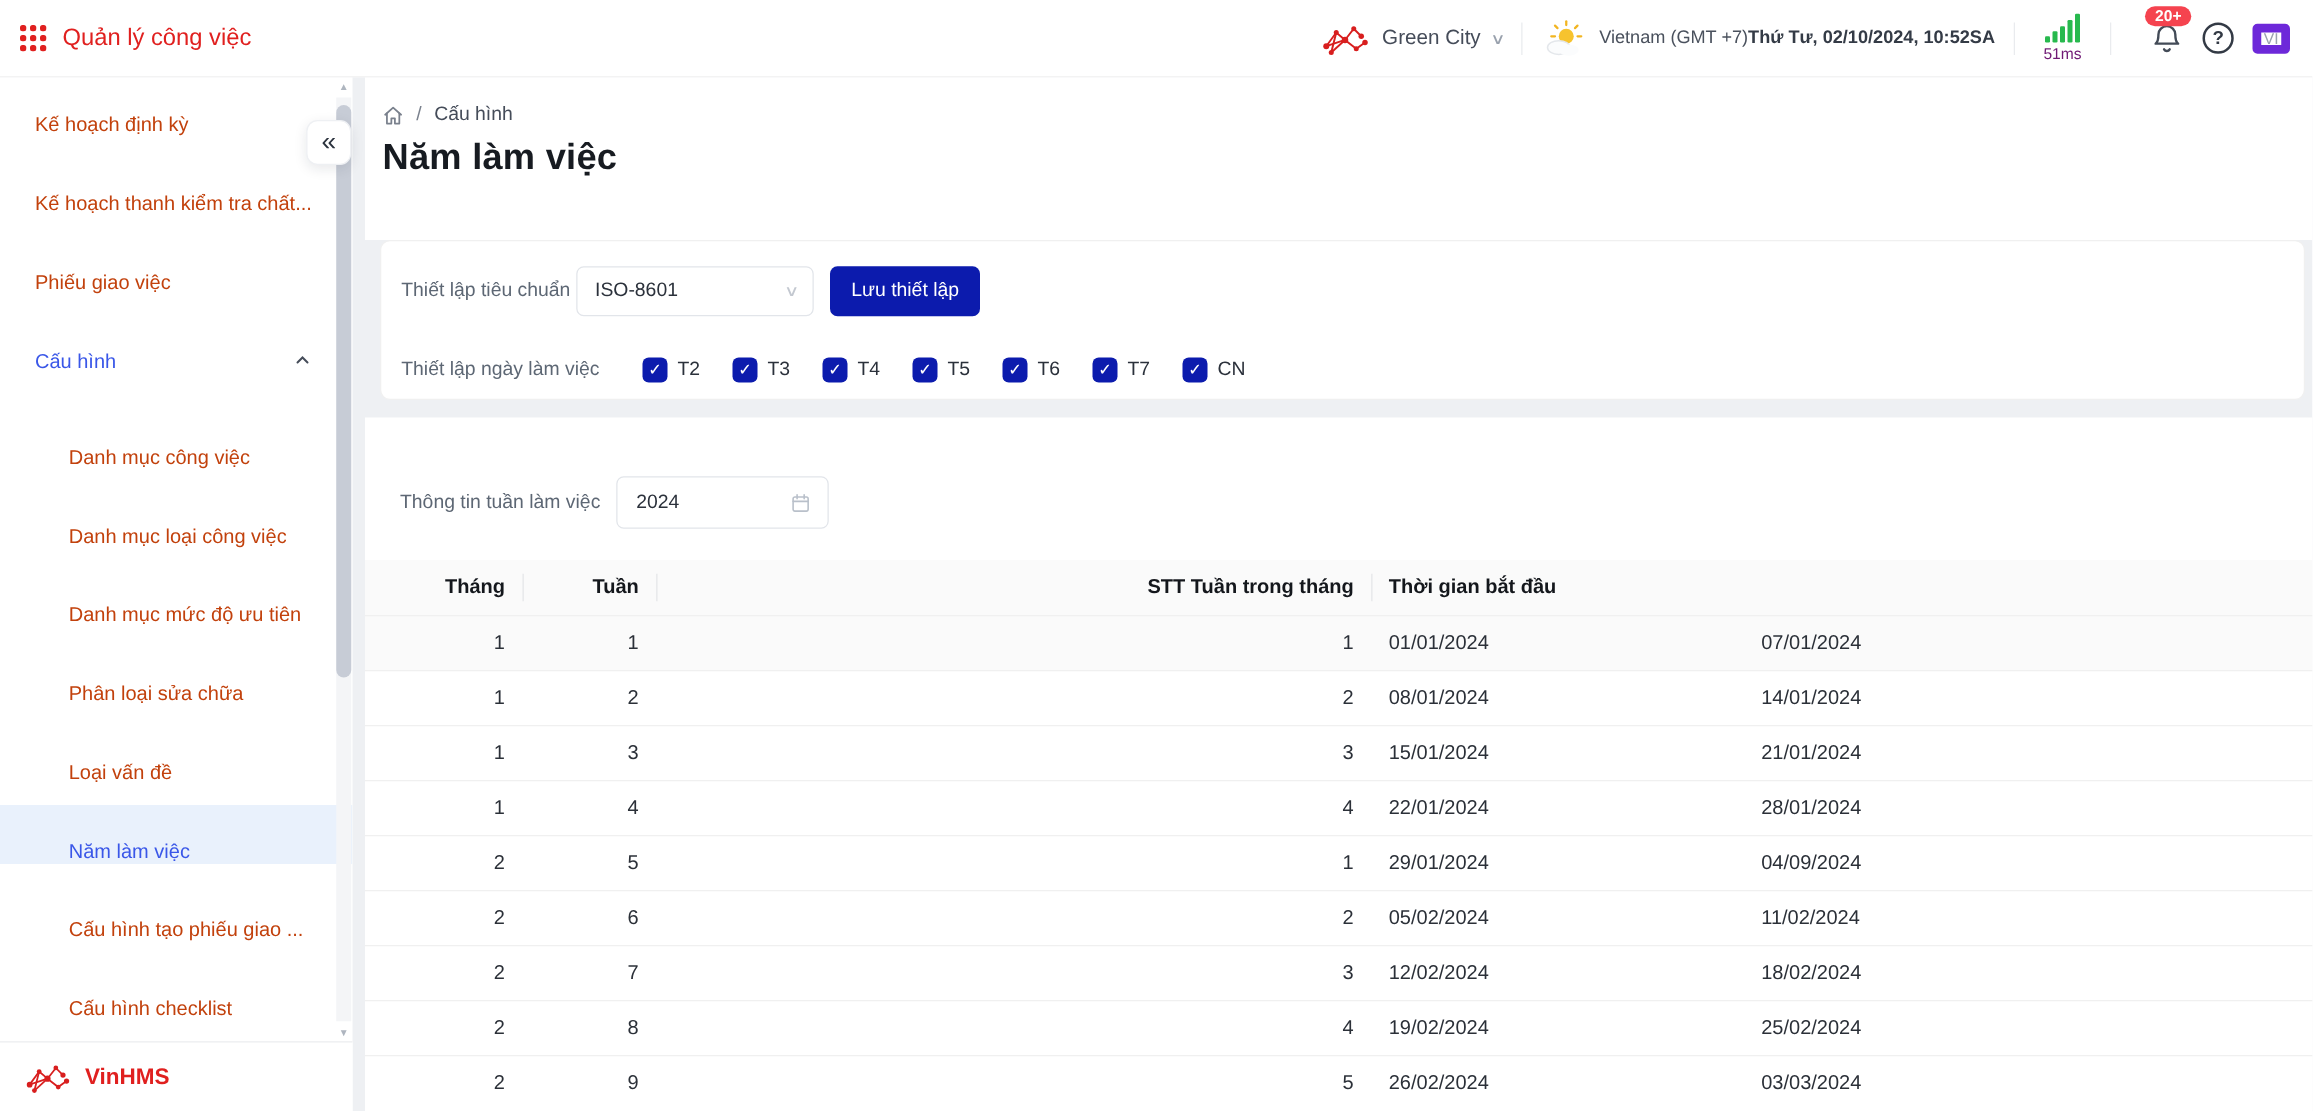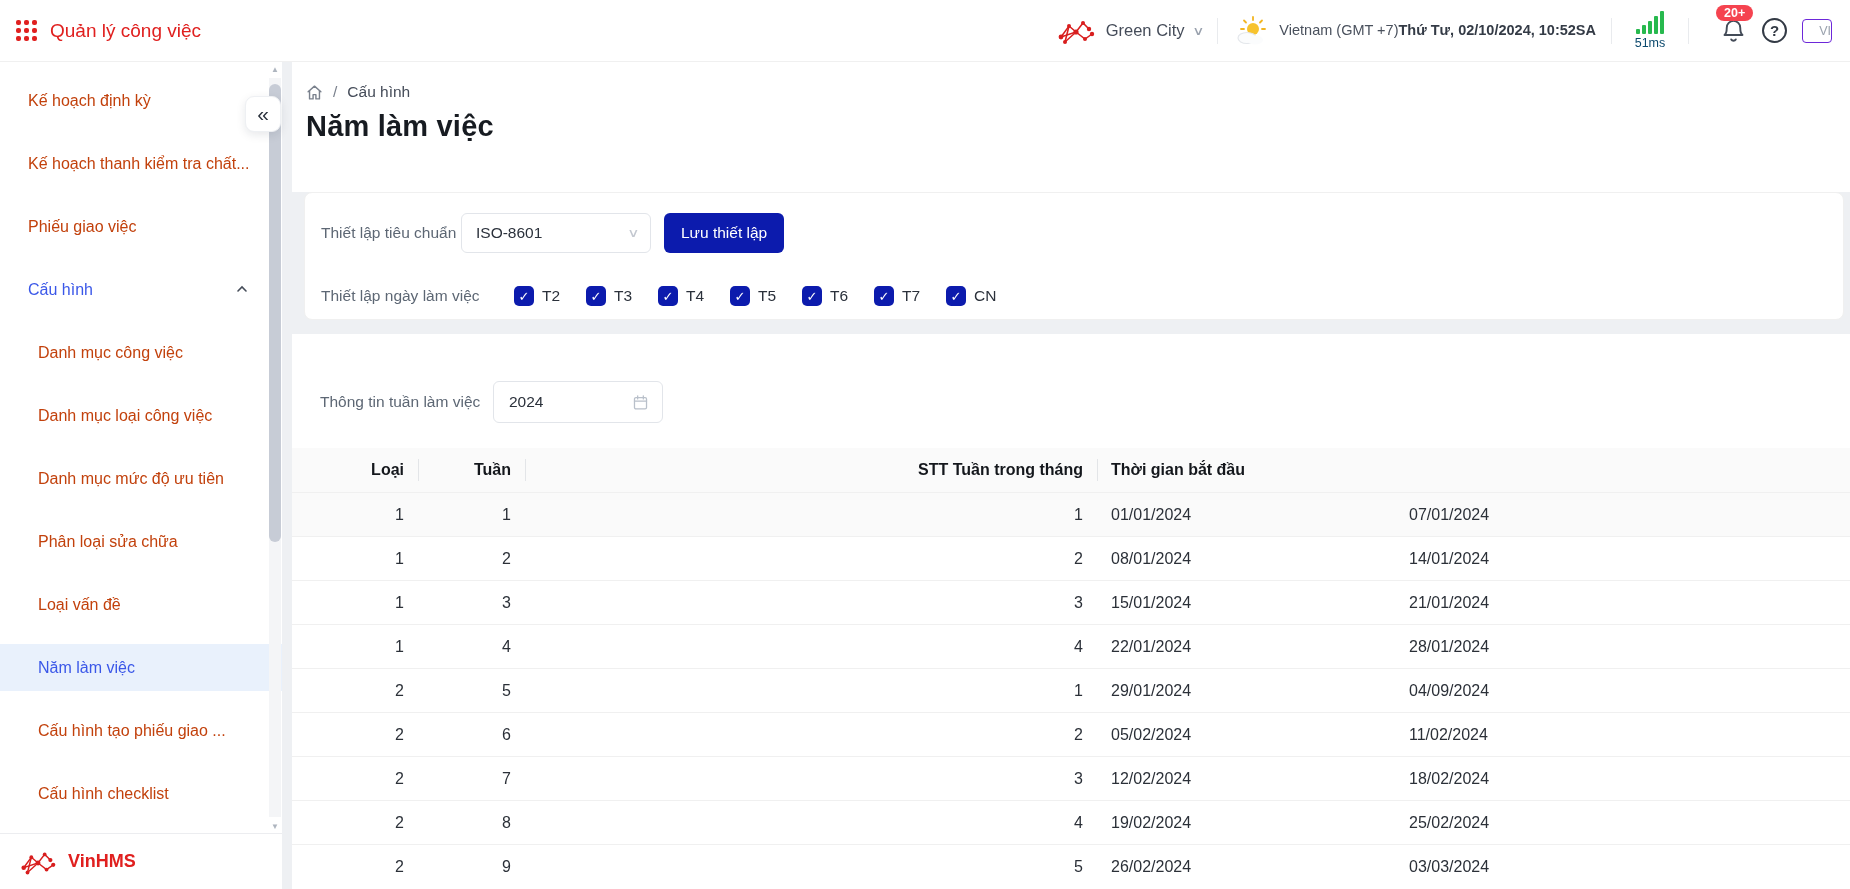--- a/index.html
+++ b/index.html
@@ -20,39 +20,39 @@
   .net-logo { display:block; }
   .org-name { font-size:16.5px; color:#454c59; }
   .chev-down { color:#99a1ad; font-size:12px; transform:scaleX(1.4); }
   .locale { display:flex; align-items:center; gap:10px; }
   .locale-lines { display:flex; flex-direction:row; line-height:1.3; }
   .locale-region { font-size:14.5px; color:#4a515d; }
   .locale-datetime { font-size:14.5px; font-weight:700; color:#343b46; }
   .network { display:flex; flex-direction:column; align-items:center; width:46px; }
   .bars { display:flex; align-items:flex-end; gap:2px; height:23px; }
   .bars i { width:4px; background:#27b94e; border-radius:1px; display:block; }
-  .latency { font-size:12.5px; color:#0c4a6e; margin-top:2px; }
+  .latency { font-size:12.5px; color:#701a75; margin-top:2px; }
   .bell-wrap { position:relative; width:27px; height:30px; margin-left:16px; cursor:pointer; }
   .badge { position:absolute; top:-11px; left:-4px; background:#f5434f; color:#fff;
     font-size:12.5px; font-weight:700; border-radius:10px; padding:2px 8px; line-height:1; z-index:2; }
   .help-circle { width:25px; height:25px; border-radius:50%; border:2.2px solid #333a45; color:#333a45;
     font-weight:700; font-size:15px; display:flex; align-items:center; justify-content:center; cursor:pointer; }
-  .lang-box { width:30px; height:24px; border:1px solid #6d28d9; border-radius:4px; color:#9aa2ae;
-    font-size:12.5px; display:flex; align-items:center; justify-content:flex-end; cursor:pointer; }
+  .lang-box { width:30px; height:24px; border:7px solid #6d28d9; border-radius:4px; color:#9aa2ae;
+    font-size:12.5px; display:flex; align-items:center; justify-content:center; cursor:pointer; }
 
   
   .shell { flex:1; display:flex; background:#eef0f3; min-height:0; }
 
   
   .sidebar { flex:0 0 282px; width:282px; background:#fff; position:relative; }
   .menu { padding-top:7px; height:calc(100% - 56px); overflow:hidden; }
   .side-item { height:63px; display:flex; align-items:center; justify-content:space-between;
     padding:0 34px 0 28px; font-size:16px; color:#c2410c; cursor:pointer;
     border-top:8px solid transparent; border-bottom:8px solid transparent; background-clip:padding-box; }
-  .side-item.child { padding-left:38px; }
+  .side-item.child { padding-left:55px;align-items:flex-end; }
   .side-item.parent-open { color:#3a57e8; }
   .side-item.active { background-color:#e9f1fc; color:#3a57e8; }
   .side-label { white-space:nowrap; overflow:hidden; }
   .chev-up-icon { flex:0 0 auto; margin-left:8px; }
   .side-footer { position:absolute; left:0; right:0; bottom:0; height:56px; background:#fff;
     border-top:1px solid #ecedf0; display:flex; align-items:center; gap:10px; padding-left:18px; }
   .brand-name { color:#e0201f; font-weight:700; font-size:18px; }
   .sb-track { position:absolute; top:16px; bottom:72px; right:1px; width:12px; background:#f4f5f7; }
   .sb-thumb { position:absolute; top:22px; right:1px; width:12px; height:458px; background:#c7ccd6; border-radius:6px; }
   .sb-arrow { position:absolute; right:1px; width:12px; text-align:center; font-size:8px; color:#aeb5bf; }
@@ -347,21 +347,21 @@
                 <line x1="8" y1="2.5" x2="8" y2="7"></line>
                   <line x1="16" y1="2.5" x2="16" y2="7"></line>
                 <line x1="3.5" y1="10" x2="20.5" y2="10"></line>
               </g>
             </svg>
           </div>
         </div>
 
         <div class="table">
           <div class="t-row t-head">
-              <div class="t-cell num">Loại</div>
+              <div class="t-cell num">Tháng</div>
               <div class="t-cell num">Tuần</div>
               <div class="t-cell num">STT Tuần trong tháng</div>
               <div class="t-cell txt">Thời gian bắt đầu</div>
             </div>
           <div class="t-body">
               <div class="t-row hovered">
                 <div class="t-cell num">1</div>
                 <div class="t-cell num">1</div>
                 <div class="t-cell num">1</div>
                 <div class="t-cell txt">01/01/2024</div>

